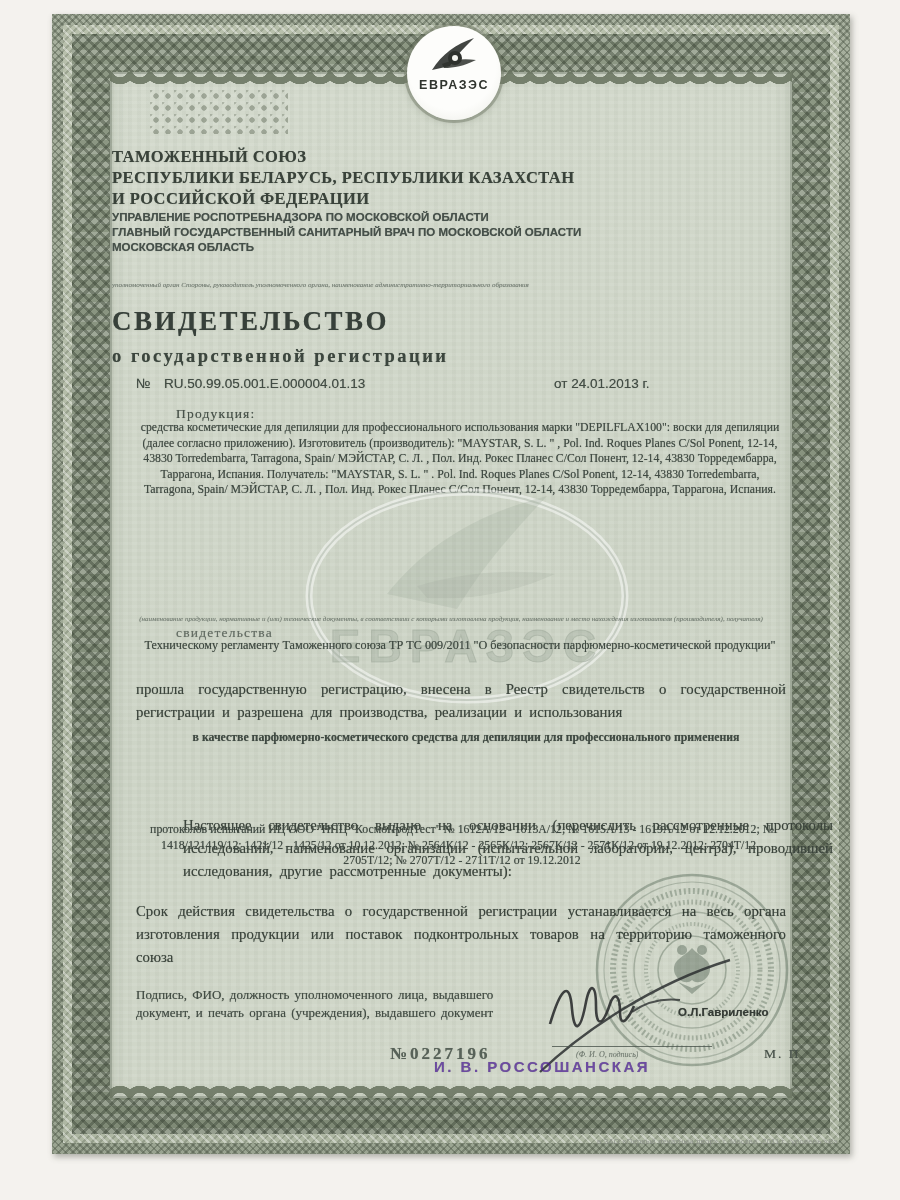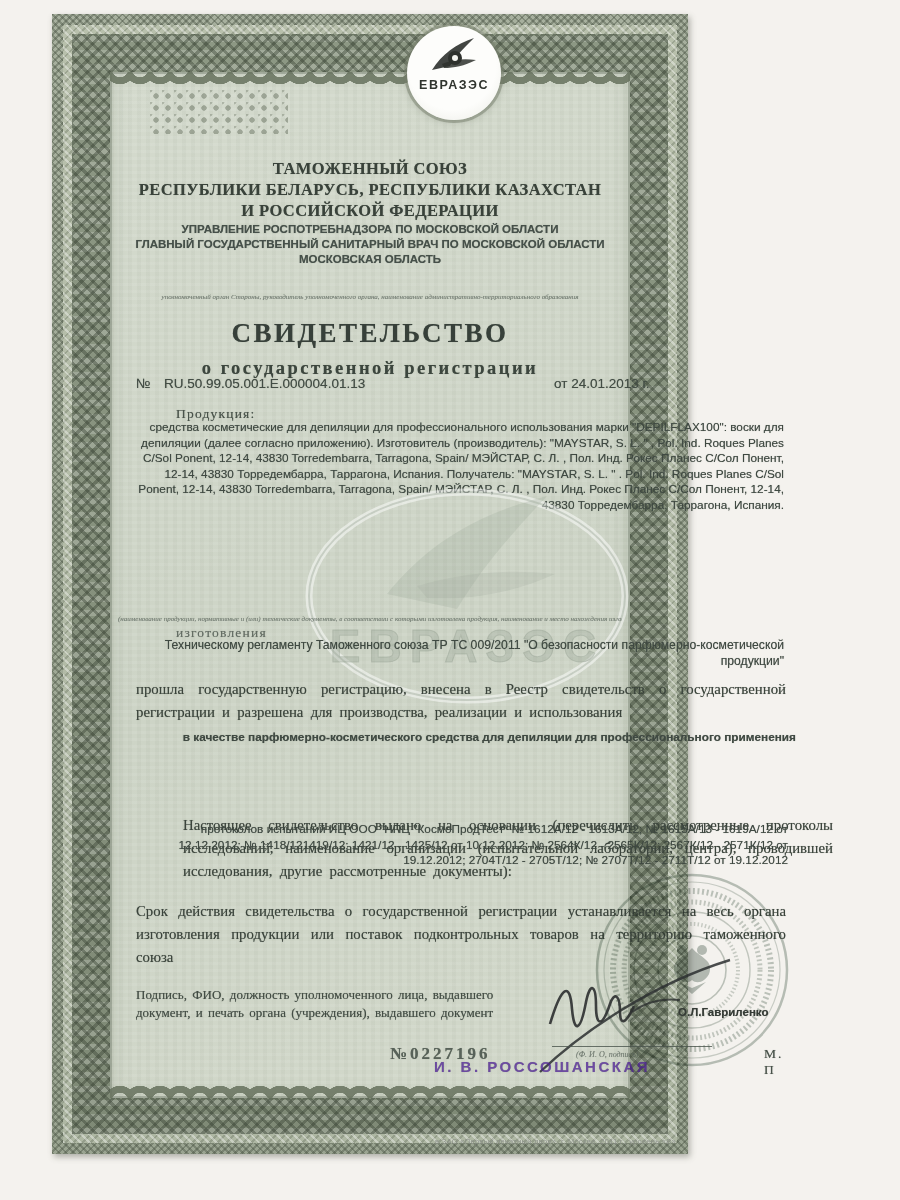--- a/index.html
+++ b/index.html
@@ -3,21 +3,21 @@
 <meta charset="utf-8">
 <style>
   html,body{margin:0;padding:0;}
   body{
     width:900px;height:1200px;position:relative;overflow:hidden;
     background:#f4f2ee;
     font-family:"Liberation Serif", serif;
   }
   
   .cert{
-    position:absolute;left:52px;top:14px;width:636px;height:1140px;
+    position:absolute;left:52px;top:14px;width:798px;height:1140px;
     background:#aeb7a6;
     box-shadow:2px 3px 6px rgba(90,95,85,.45);
   }
   
   .band{position:absolute;}
   .band-outer{
     inset:0;
     background:
       repeating-linear-gradient(45deg, rgba(70,80,64,.38) 0 2px, rgba(0,0,0,0) 2px 5px),
       repeating-linear-gradient(-45deg, rgba(70,80,64,.38) 0 2px, rgba(0,0,0,0) 2px 5px),
@@ -67,29 +67,29 @@
     display:flex;flex-direction:column;align-items:center;justify-content:flex-start;
   }
   .emblem svg{margin-top:10px;}
   .emblem-label{
     font-family:"Liberation Sans", sans-serif;font-weight:bold;font-size:12.5px;
     letter-spacing:1.5px;color:#30342e;margin-top:2px;
   }
   
   .t{position:absolute;color:#3c453d;text-shadow:0 0 .7px rgba(60,70,60,.6);}
   .sans{font-family:"Liberation Sans", sans-serif;}
-  .center{left:60px;right:60px;text-align:center;margin-top:12px;}
+  .center{left:60px;right:60px;}
   .header-serif{font-weight:bold;font-size:16.5px;line-height:21px;letter-spacing:.4px;color:#39423a;}
   .header-sans{font-family:"Liberation Sans", sans-serif;font-weight:bold;font-size:11.5px;line-height:15px;color:#46504a;}
   .tiny-note{font-style:italic;font-size:7px;color:#5a655c;opacity:.75;filter:blur(.3px);white-space:nowrap;overflow:hidden;}
   .doc-title{font-weight:bold;font-size:27px;letter-spacing:2.5px;color:#37403a;}
   .doc-subtitle{font-weight:bold;font-size:18.5px;letter-spacing:2.5px;color:#3c463e;}
   .numrow{font-family:"Liberation Sans", sans-serif;font-size:13.5px;color:#434d45;}
   .field-label{font-size:13.5px;letter-spacing:1.2px;color:#49534b;margin-left:40px;}
-  .data-sans{font-family:Liberation Sans, sans-serif;font-size:11.8px;line-height:15.6px;color:#3f4942;text-align:right;}
+  .data-sans{font-family:Liberation Serif, serif;font-size:11.8px;line-height:15.6px;color:#3f4942;text-align:center;}
   .body-serif{font-size:14.8px;line-height:23px;text-align:justify;word-spacing:3.5px;color:#3b443c;}
   .green-caps{
     font-family:"Liberation Sans", sans-serif;font-weight:bold;font-size:15px;letter-spacing:2.5px;
     color:#4c1d95;opacity:.75;filter:blur(.4px);
   }
   .docnum{font-size:17px;letter-spacing:3px;color:#4b564d;font-weight:bold;opacity:.9;}
   .sig-line{position:absolute;border-bottom:1.5px solid #4a544c;opacity:.8;}
   .footer-note{
     position:absolute;right:12px;bottom:8px;
     font-family:"Liberation Sans", sans-serif;font-size:7.5px;color:#8b9088;letter-spacing:.3px;
@@ -144,21 +144,21 @@
 
   <svg class="watermark" viewBox="0 0 340 230">
     <ellipse cx="170" cy="122" rx="158" ry="104" fill="none" stroke="rgba(255,255,255,.9)" stroke-width="7"></ellipse>
     <ellipse cx="170" cy="122" rx="158" ry="104" fill="none" stroke="rgba(125,140,124,.45)" stroke-width="2"></ellipse>
     <path d="M90 120 C130 70 180 40 250 22 C205 70 185 95 160 135 Z" fill="rgba(120,135,120,.28)"></path>
     <path d="M120 112 C160 100 205 94 258 100 C215 120 170 126 130 124 Z" fill="rgba(120,135,120,.24)"></path>
     <text x="170" y="188" text-anchor="middle" font-family="Liberation Sans, sans-serif" font-weight="bold" font-size="46" letter-spacing="8" fill="rgba(116,130,116,.35)" stroke="rgba(100,115,100,.4)" stroke-width="1">ЕВРАЗЭС</text>
   </svg>
 
   <div class="t tiny-note" style="left:66px;right:66px;top:601px;text-align:center;">(наименование продукции, нормативные и (или) технические документы, в соответствии с которыми изготовлена продукция, наименование и место нахождения изготовителя (производителя), получателя)</div>
-  <div class="t field-label" style="left:84px;top:611px;opacity:.8;">изготовления</div>
+  <div class="t field-label" style="left:84px;top:611px;opacity:.8;">свидетельства</div>
   <div class="t data-sans" style="left:84px;top:623px;width:648px;font-size:12.2px;line-height:16px;">Техническому регламенту Таможенного союза ТР ТС 009/2011 "О безопасности парфюмерно-косметической продукции"</div>
 
   <div class="t body-serif" style="left:84px;top:664px;width:650px;">прошла государственную регистрацию, внесена в Реестр свидетельств о государственной регистрации и разрешена для производства, реализации и использования</div>
   <div class="t data-sans" style="left:84px;top:716px;width:660px;font-weight:bold;">в качестве парфюмерно-косметического средства для депиляции для профессионального применения</div>
 
   <div class="t body-serif" style="left:84px;top:800px;width:650px;margin-left:47px;">Настоящее свидетельство выдано на основании (перечислить рассмотренные протоколы исследований, наименование организации (испытательной лаборатории, центра), проводившей исследования, другие рассмотренные документы):</div>
   <div class="t data-sans" style="left:84px;top:808px;width:652px;">протоколов испытаний ИЦ ООО "НПЦ "КосмоПродТест" № 1612А/12 - 1613А/12; № 1615А/13 - 1619А/12 от 12.12.2012; № 1418/121419/12; 1421/12 - 1425/12 от 10.12.2012; № 2564К/12 - 2565К/12; 2567К/12 - 2571К/12 от 19.12.2012; 2704Т/12 - 2705Т/12; № 2707Т/12 - 2711Т/12 от 19.12.2012</div>
 
   <div class="t body-serif" style="left:84px;top:886px;width:650px;">Срок действия свидетельства о государственной регистрации устанавливается на весь органа изготовления продукции или поставок подконтрольных товаров на территорию таможенного союза</div>
 

